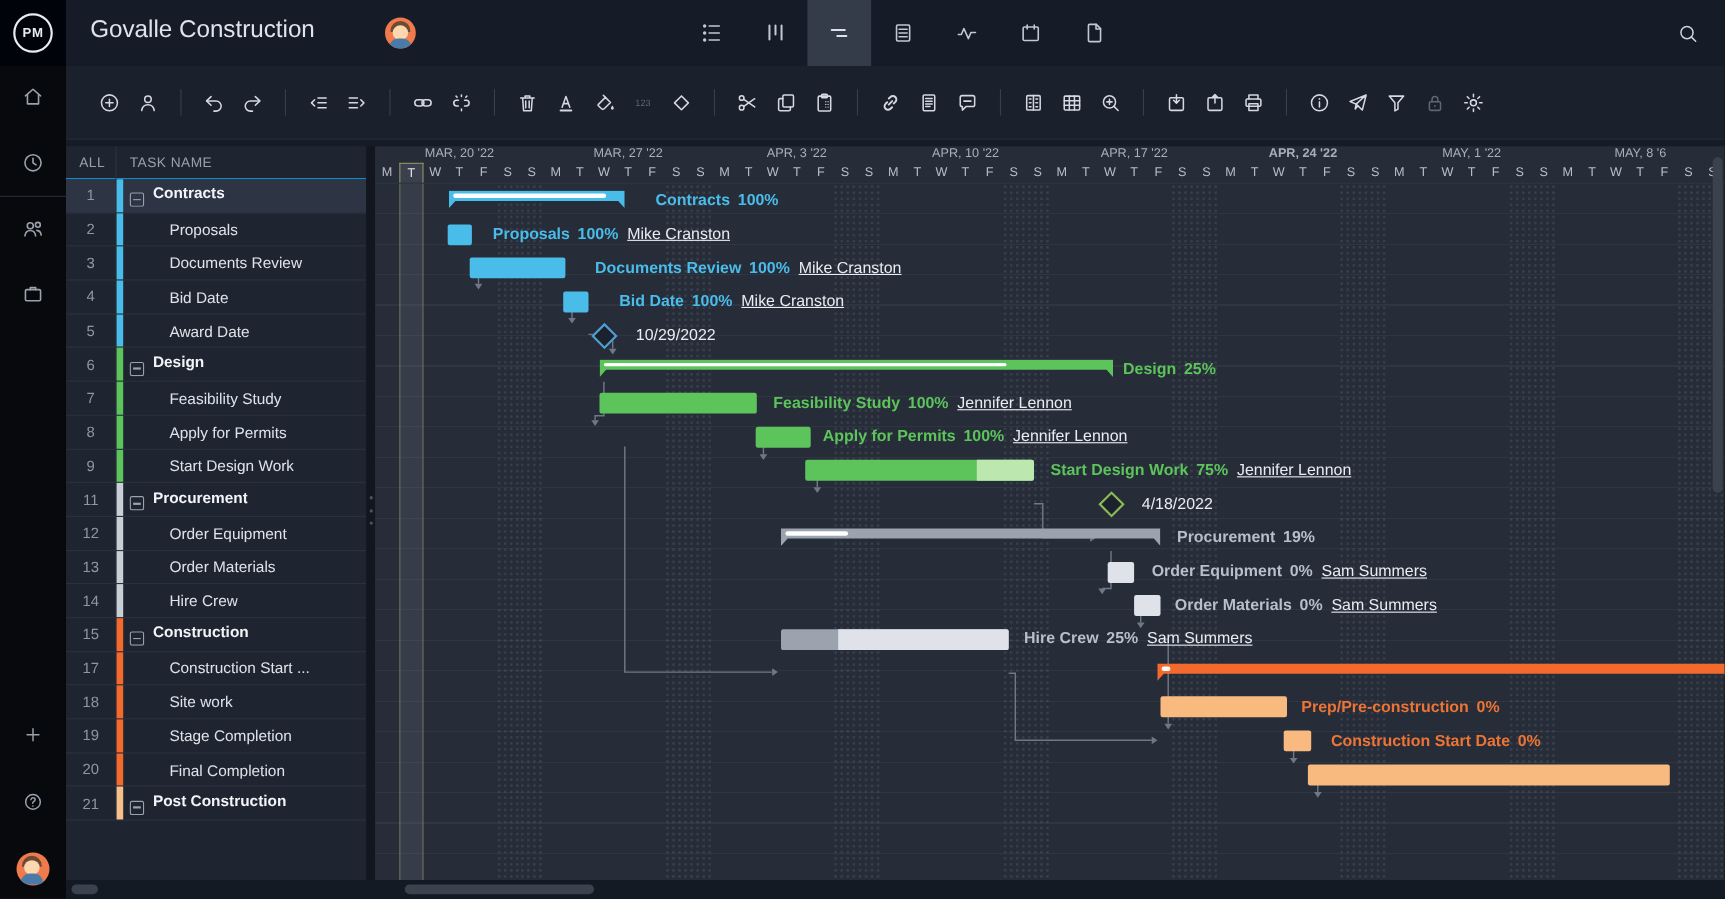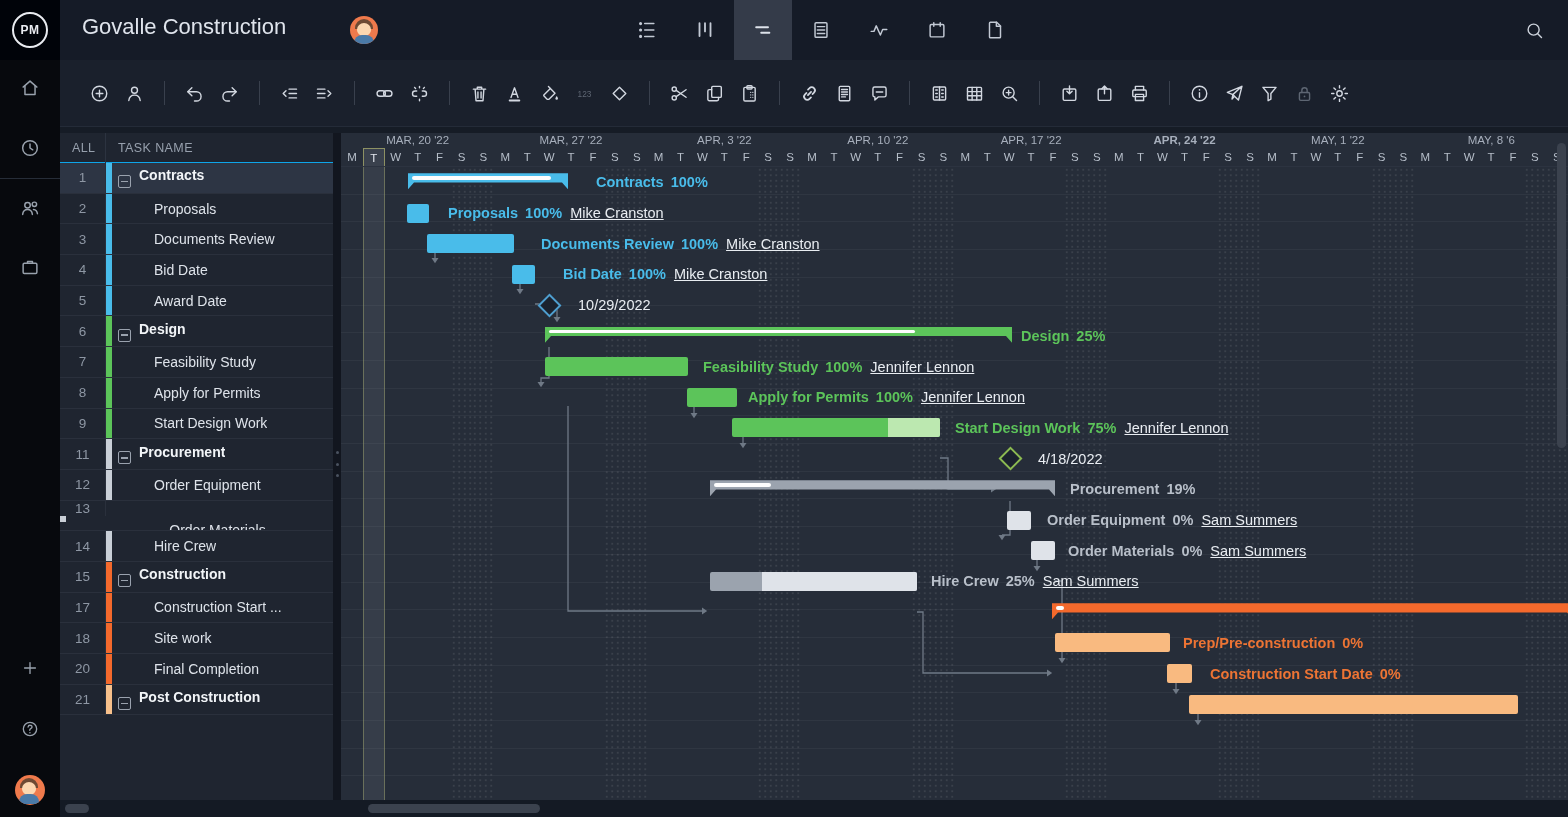--- a/index.html
+++ b/index.html
@@ -548,21 +548,21 @@
           <div class="tr-stripe" style="background: rgb(201, 207, 215);"></div>
           <div class="tr-name" style="padding-left: 3px;"><span class="collapse-box">
               <i></i>
             </span><span>Procurement</span></div>
         </div>
         <div class="task-row" style="height: 30.7px;">
           <div class="tr-num">12</div>
           <div class="tr-stripe" style="background: rgb(201, 207, 215);"></div>
           <div class="tr-name" style="padding-left: 42px;">Order Equipment</div>
         </div>
-        <div class="task-row" style="height: 30.7px; flex-direction: column;">
+        <div class="task-row" style="height: 30.7px;">
           <div class="tr-num">13</div>
           <div class="tr-stripe" style="background: rgb(201, 207, 215);"></div>
           <div class="tr-name" style="padding-left: 42px;">Order Materials</div>
         </div>
         <div class="task-row" style="height: 30.7px;">
           <div class="tr-num">14</div>
           <div class="tr-stripe" style="background: rgb(201, 207, 215);"></div>
           <div class="tr-name" style="padding-left: 42px;">Hire Crew</div>
         </div>
         <div class="task-row parent" style="height: 30.7px;">
@@ -574,20 +574,25 @@
         </div>
         <div class="task-row" style="height: 30.7px;">
           <div class="tr-num">17</div>
           <div class="tr-stripe" style="background: rgb(244, 105, 44);"></div>
           <div class="tr-name" style="padding-left: 42px;">Construction Start ...</div>
         </div>
         <div class="task-row" style="height: 30.7px;">
           <div class="tr-num">18</div>
           <div class="tr-stripe" style="background: rgb(244, 105, 44);"></div>
           <div class="tr-name" style="padding-left: 42px;">Site work</div>
+        </div>
+        <div class="task-row" style="height: 30.7px;">
+          <div class="tr-num">19</div>
+          <div class="tr-stripe" style="background: rgb(244, 105, 44);"></div>
+          <div class="tr-name" style="padding-left: 42px;">Stage Completion</div>
         </div>
         <div class="task-row" style="height: 30.7px;">
           <div class="tr-num">20</div>
           <div class="tr-stripe" style="background: rgb(244, 105, 44);"></div>
           <div class="tr-name" style="padding-left: 42px;">Final Completion</div>
         </div>
         <div class="task-row parent" style="height: 30.7px;">
           <div class="tr-num">21</div>
           <div class="tr-stripe" style="background: rgb(247, 192, 139);"></div>
           <div class="tr-name" style="padding-left: 3px;"><span class="collapse-box">

